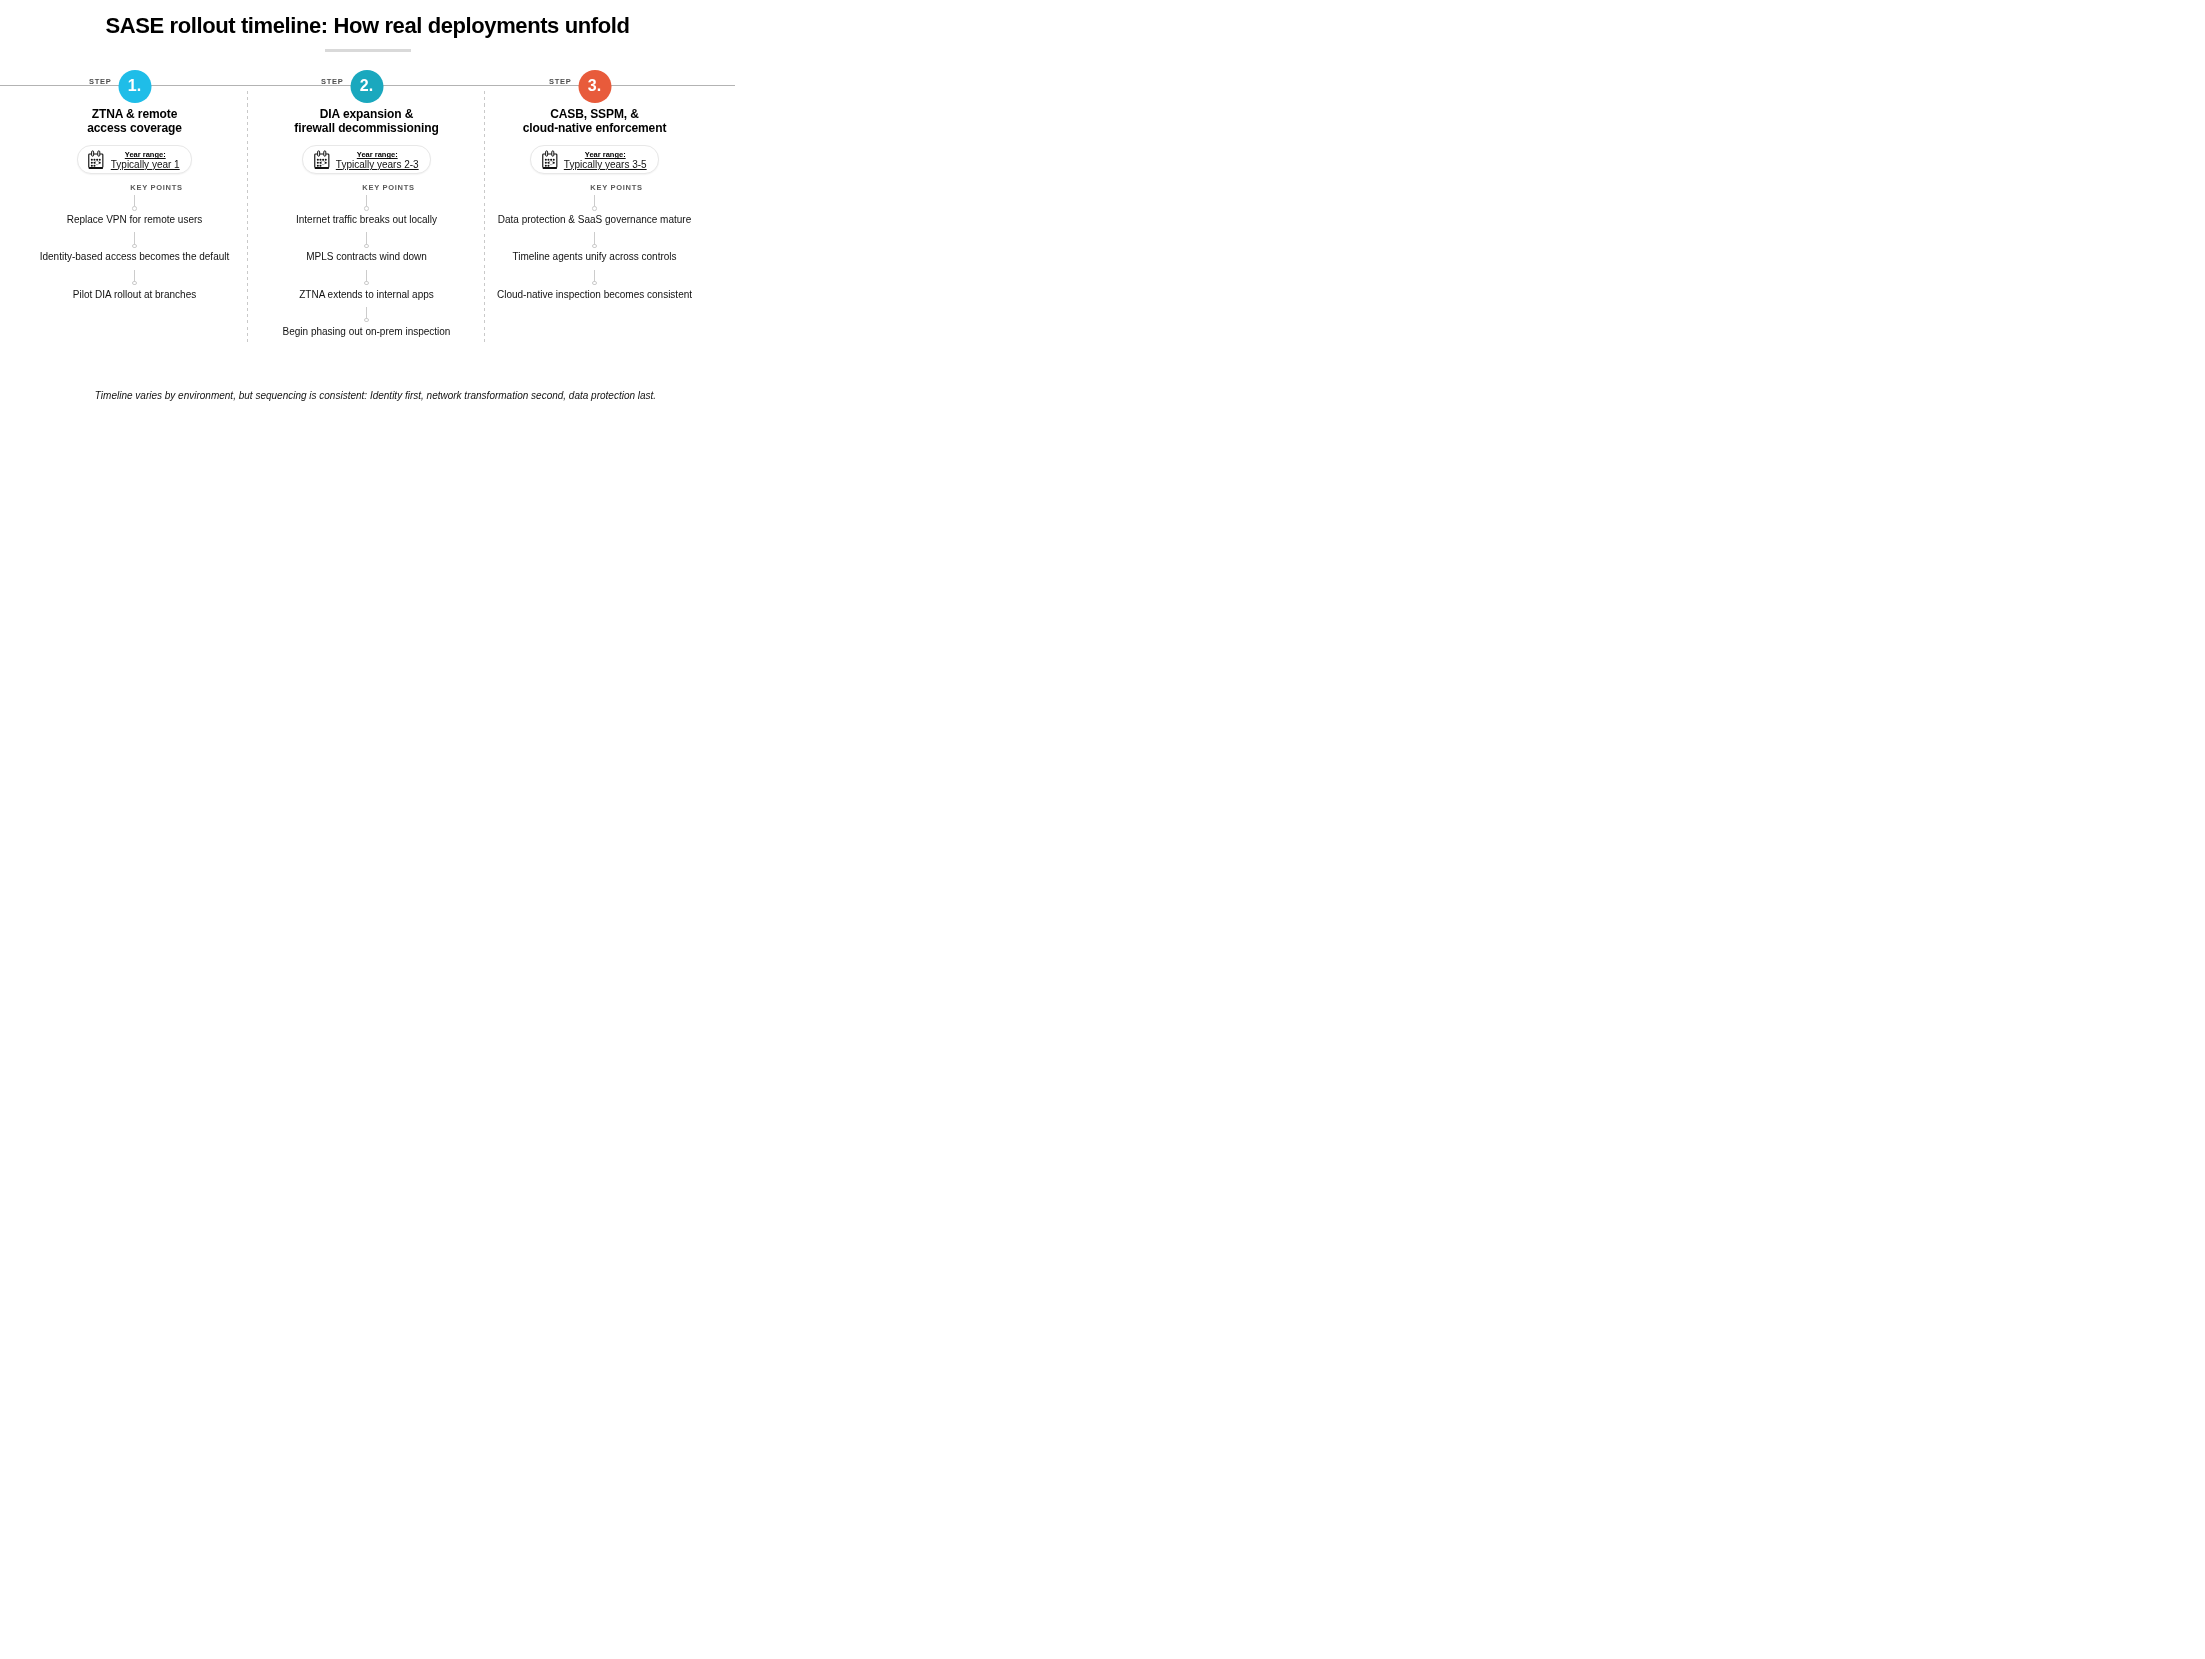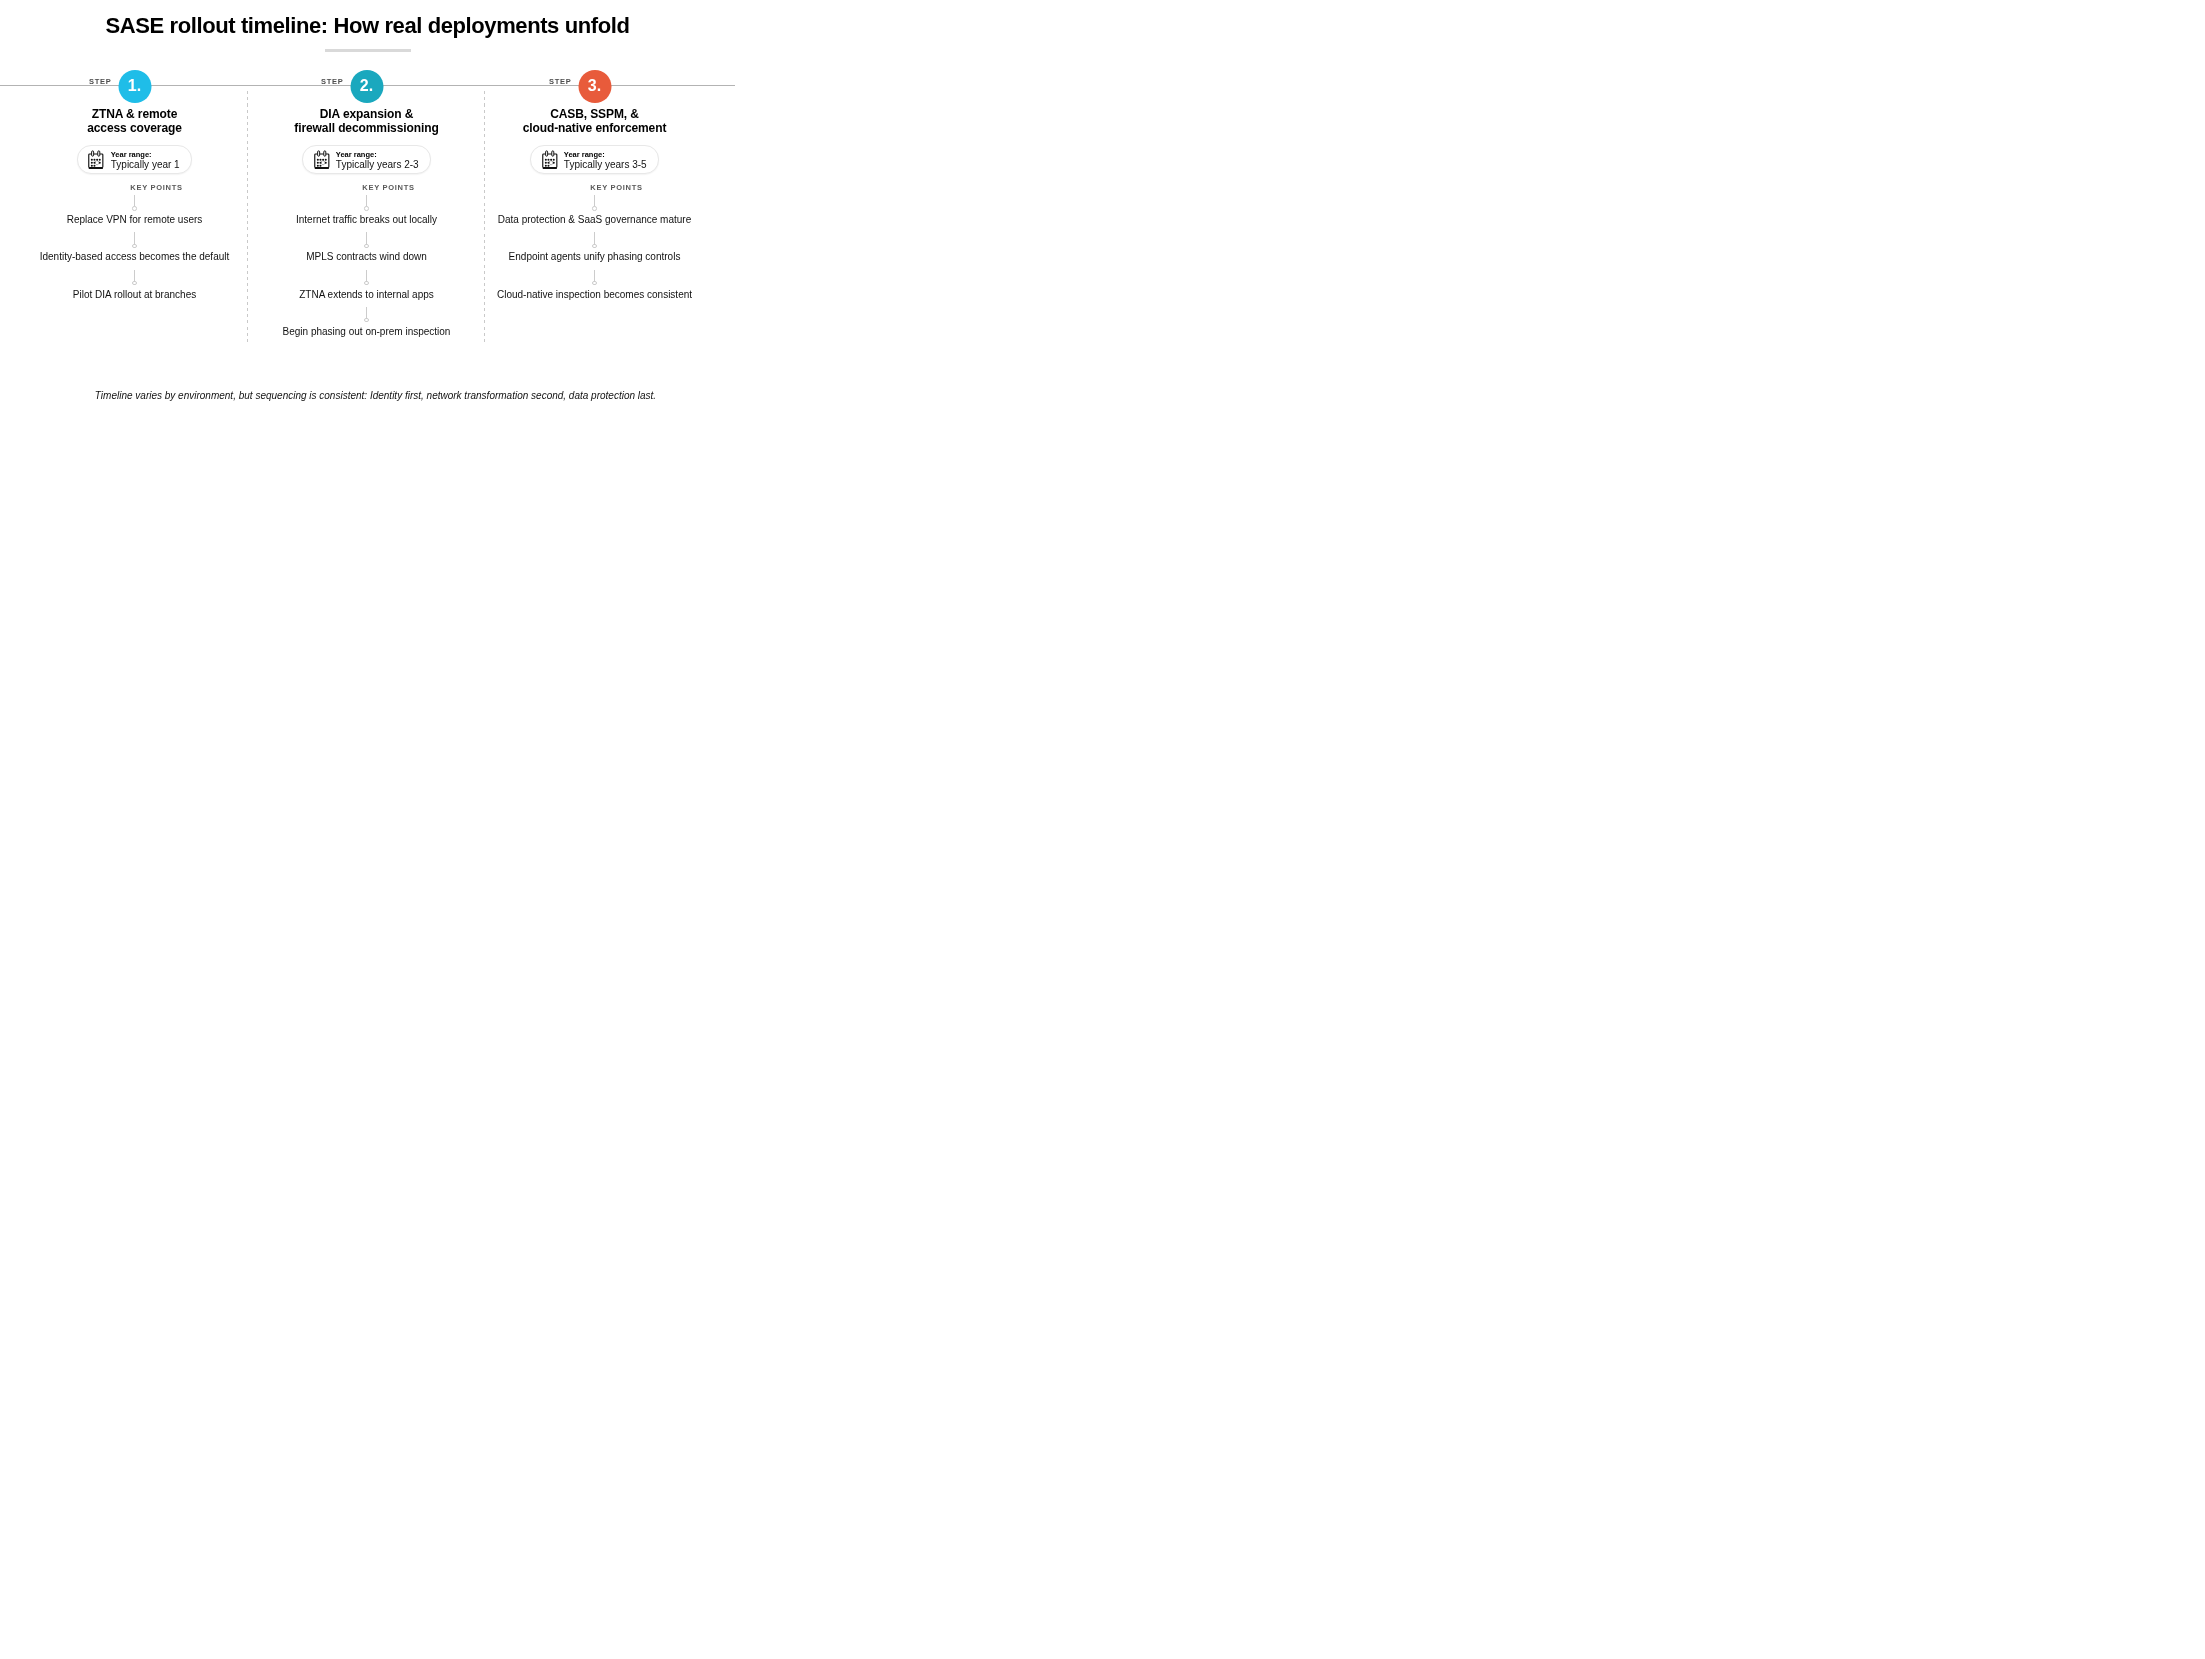--- a/index.html
+++ b/index.html
@@ -100,21 +100,21 @@
     margin-top: 9.7px;
     display: inline-flex;
     align-items: center;
     gap: 5.7px;
     padding: 4px 11.5px 4px 9.7px;
     border: 0.9px solid #e8e8e8;
     border-radius: 14px;
     background: #ffffff;
     box-shadow: 0 0.9px 1.3px rgba(0,0,0,0.05);
   }
-  .pill-text { text-align: left; }
+  .pill-text { text-align: center; text-decoration: underline; }
   .pill-label {
     font-size: 7.5px;
     font-weight: 700;
     color: #000000;
     line-height: 9.3px;
   }
   .pill-value {
     font-size: 10px;
     font-weight: 400;
     color: #111111;
@@ -314,21 +314,21 @@
     <div class="kp-heading">KEY POINTS</div>
     <div class="connector">
         <div class="c-line"></div>
         <div class="c-dot"></div>
       </div>
     <p class="kp-item">Data protection &amp; SaaS governance mature</p>
     <div class="connector">
         <div class="c-line"></div>
         <div class="c-dot"></div>
       </div>
-    <p class="kp-item">Endpoint agents unify phasing controls</p>
+    <p class="kp-item">Timeline agents unify across controls</p>
     <div class="connector">
         <div class="c-line"></div>
         <div class="c-dot"></div>
       </div>
     <p class="kp-item">Cloud-native inspection becomes consistent</p>
   </section>
 
   <p class="footer-note">Timeline varies by environment, but sequencing is consistent: Identity first, network transformation second, data protection last.</p>
 </div>
 

